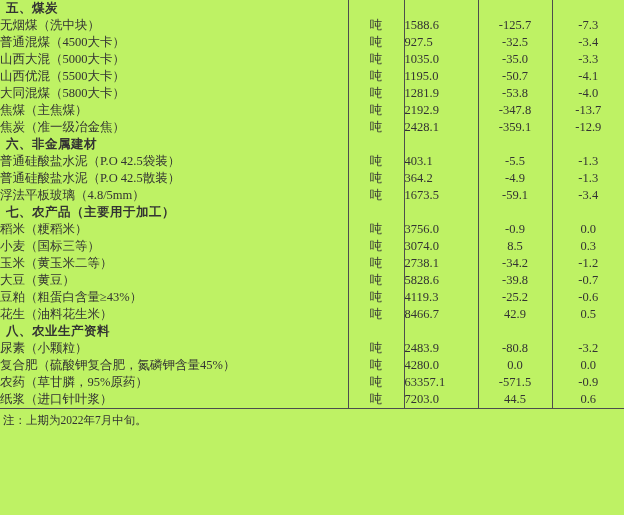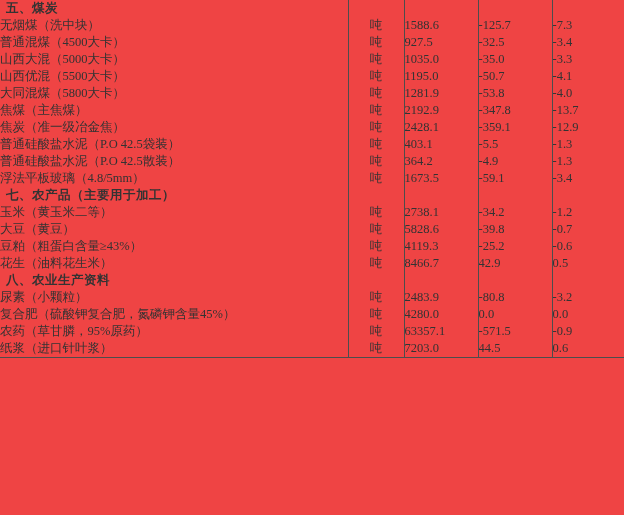--- a/index.html
+++ b/index.html
@@ -4,21 +4,21 @@
 <style>
   html, body {
     margin: 0;
     padding: 0;
     background: #ffffff;
   }
   .page {
     position: relative;
     width: 624px;
     height: 515px;
-    background: #ef4444;
+    background: #bef264;
     font-family: "Liberation Serif", "DejaVu Serif", serif;
     color: #333333;
     overflow: hidden;
   }
   table.price-table {
     border-collapse: collapse;
     table-layout: fixed;
     width: 624px;
     border-bottom: 1px solid #4d4d4d;
   }
@@ -28,22 +28,22 @@
     height: 17px;
     padding: 0;
     white-space: nowrap;
     overflow: hidden;
     vertical-align: middle;
   }
   td.c-name    { padding-left: 45px; }
   tr.section-row td.c-name { padding-left: 6px; font-weight: bold; letter-spacing: 0.5px; }
   td.c-unit    { border-left: 1px solid #4d4d4d; text-align: center; }
   td.c-price   { border-left: 1px solid #4d4d4d; padding-right: 8px; }
-  td.c-change  { border-left: 1px solid #4d4d4d; text-align: left; padding-right: 9px; }
-  td.c-pct     { border-left: 1px solid #4d4d4d; text-align: left; padding-right: 4px; }
+  td.c-change  { border-left: 1px solid #4d4d4d; text-align: center; padding-right: 9px; }
+  td.c-pct     { border-left: 1px solid #4d4d4d; text-align: center; padding-right: 4px; }
   .footnote {
     font-size: 11.5px;
     line-height: 15px;
     padding: 4px 0 0 3px;
     color: #333333;
   }
 </style>
 </head>
 <body>
 
@@ -106,20 +106,27 @@
           <td class="c-change">-347.8</td>
           <td class="c-pct">-13.7</td>
         </tr>
         <tr>
           <td class="c-name">焦炭（准一级冶金焦）</td>
           <td class="c-unit">吨</td>
           <td class="c-price">2428.1</td>
           <td class="c-change">-359.1</td>
           <td class="c-pct">-12.9</td>
         </tr>
+        <tr class="section-row">
+          <td class="c-name">六、非金属建材</td>
+          <td class="c-unit"></td>
+          <td class="c-price"></td>
+          <td class="c-change"></td>
+          <td class="c-pct"></td>
+        </tr>
         <tr>
           <td class="c-name">普通硅酸盐水泥（P.O 42.5袋装）</td>
           <td class="c-unit">吨</td>
           <td class="c-price">403.1</td>
           <td class="c-change">-5.5</td>
           <td class="c-pct">-1.3</td>
         </tr>
         <tr>
           <td class="c-name">普通硅酸盐水泥（P.O 42.5散装）</td>
           <td class="c-unit">吨</td>
@@ -135,20 +142,34 @@
           <td class="c-pct">-3.4</td>
         </tr>
         <tr class="section-row">
           <td class="c-name">七、农产品（主要用于加工）</td>
           <td class="c-unit"></td>
           <td class="c-price"></td>
           <td class="c-change"></td>
           <td class="c-pct"></td>
         </tr>
         <tr>
+          <td class="c-name">稻米（粳稻米）</td>
+          <td class="c-unit">吨</td>
+          <td class="c-price">3756.0</td>
+          <td class="c-change">-0.9</td>
+          <td class="c-pct">0.0</td>
+        </tr>
+        <tr>
+          <td class="c-name">小麦（国标三等）</td>
+          <td class="c-unit">吨</td>
+          <td class="c-price">3074.0</td>
+          <td class="c-change">8.5</td>
+          <td class="c-pct">0.3</td>
+        </tr>
+        <tr>
           <td class="c-name">玉米（黄玉米二等）</td>
           <td class="c-unit">吨</td>
           <td class="c-price">2738.1</td>
           <td class="c-change">-34.2</td>
           <td class="c-pct">-1.2</td>
         </tr>
         <tr>
           <td class="c-name">大豆（黄豆）</td>
           <td class="c-unit">吨</td>
           <td class="c-price">5828.6</td>
@@ -199,13 +220,14 @@
         </tr>
         <tr>
           <td class="c-name">纸浆（进口针叶浆）</td>
           <td class="c-unit">吨</td>
           <td class="c-price">7203.0</td>
           <td class="c-change">44.5</td>
           <td class="c-pct">0.6</td>
         </tr>
       </tbody>
   </table>
+  <div class="footnote">注：上期为2022年7月中旬。</div>
 </div>
 
 </body></html>

